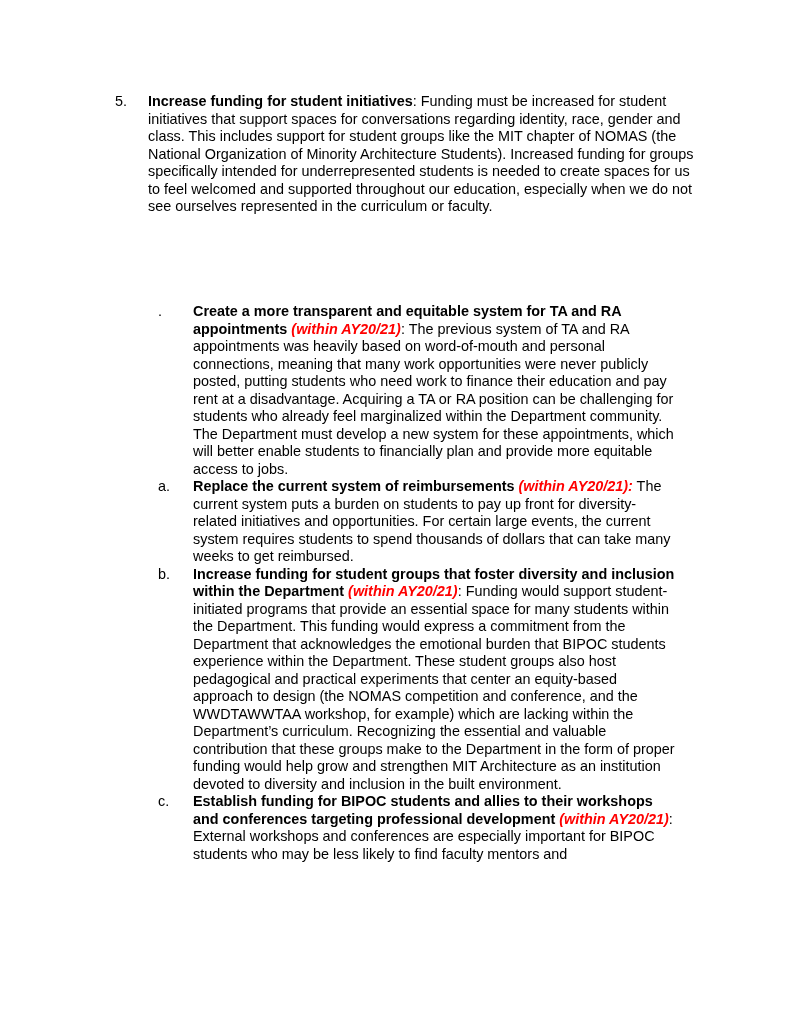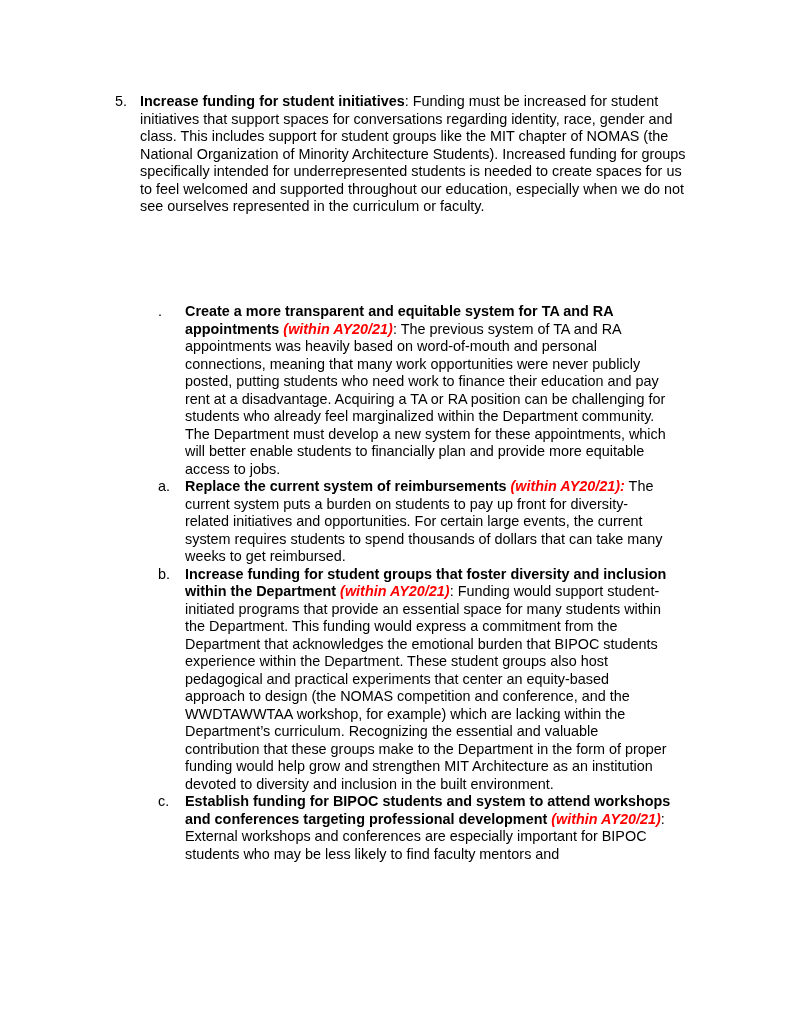--- a/index.html
+++ b/index.html
@@ -21,21 +21,21 @@
     width: 791px;
     height: 1024px;
     background: var(--bg);
     font-family: "Liberation Sans", "DejaVu Sans", sans-serif;
     font-size: 14.4px;
     line-height: 17.5px;
     color: var(--text-color);
   }
   .para { display: flex; align-items: flex-start; }
   .marker { flex: 0 0 auto; }
-  .content { flex: 0 0 auto; }
+  .content { flex: 0 0 auto; margin-left: 8px; }
 
   
   .item5 {
     position: absolute;
     top: 93px;
     left: 115px;
   }
   .item5 .marker { width: 25px; }
   .item5 .content { width: 554px; }
 
@@ -70,17 +70,17 @@
       <div class="para subitem">
         <div class="marker">a.</div>
         <div class="content"><span class="seg-bold">Replace the current system of reimbursements </span><span class="seg-bold-red">(within AY20/21):</span><span class="seg-regular"> The current system puts a burden on students to pay up front for diversity-related initiatives and opportunities. For certain large events, the current system requires students to spend thousands of dollars that can take many weeks to get reimbursed.</span></div>
       </div>
       <div class="para subitem">
         <div class="marker">b.</div>
         <div class="content"><span class="seg-bold">Increase funding for student groups that foster diversity and inclusion within the Department </span><span class="seg-bold-red">(within AY20/21)</span><span class="seg-regular">: Funding would support student-initiated programs that provide an essential space for many students within the Department. This funding would express a commitment from the Department that acknowledges the emotional burden that BIPOC students experience within the Department. These student groups also host pedagogical and practical experiments that center an equity-based approach to design (the NOMAS competition and conference, and the WWDTAWWTAA workshop, for example) which are lacking within the Department’s curriculum. Recognizing the essential and valuable contribution that these groups make to the Department in the form of proper funding would help grow and strengthen MIT Architecture as an institution devoted to diversity and inclusion in the built environment.</span></div>
       </div>
       <div class="para subitem">
         <div class="marker">c.</div>
-        <div class="content"><span class="seg-bold">Establish funding for BIPOC students and system to attend workshops and conferences targeting professional development </span><span class="seg-bold-red">(within AY20/21)</span><span class="seg-regular">: External workshops and conferences are especially important for BIPOC students who may be less likely to find faculty mentors and</span></div>
+        <div class="content"><span class="seg-bold">Establish funding for BIPOC students and allies to their workshops and conferences targeting professional development </span><span class="seg-bold-red">(within AY20/21)</span><span class="seg-regular">: External workshops and conferences are especially important for BIPOC students who may be less likely to find faculty mentors and</span></div>
       </div>
     </div>
 
 </div>
 
 </body></html>

